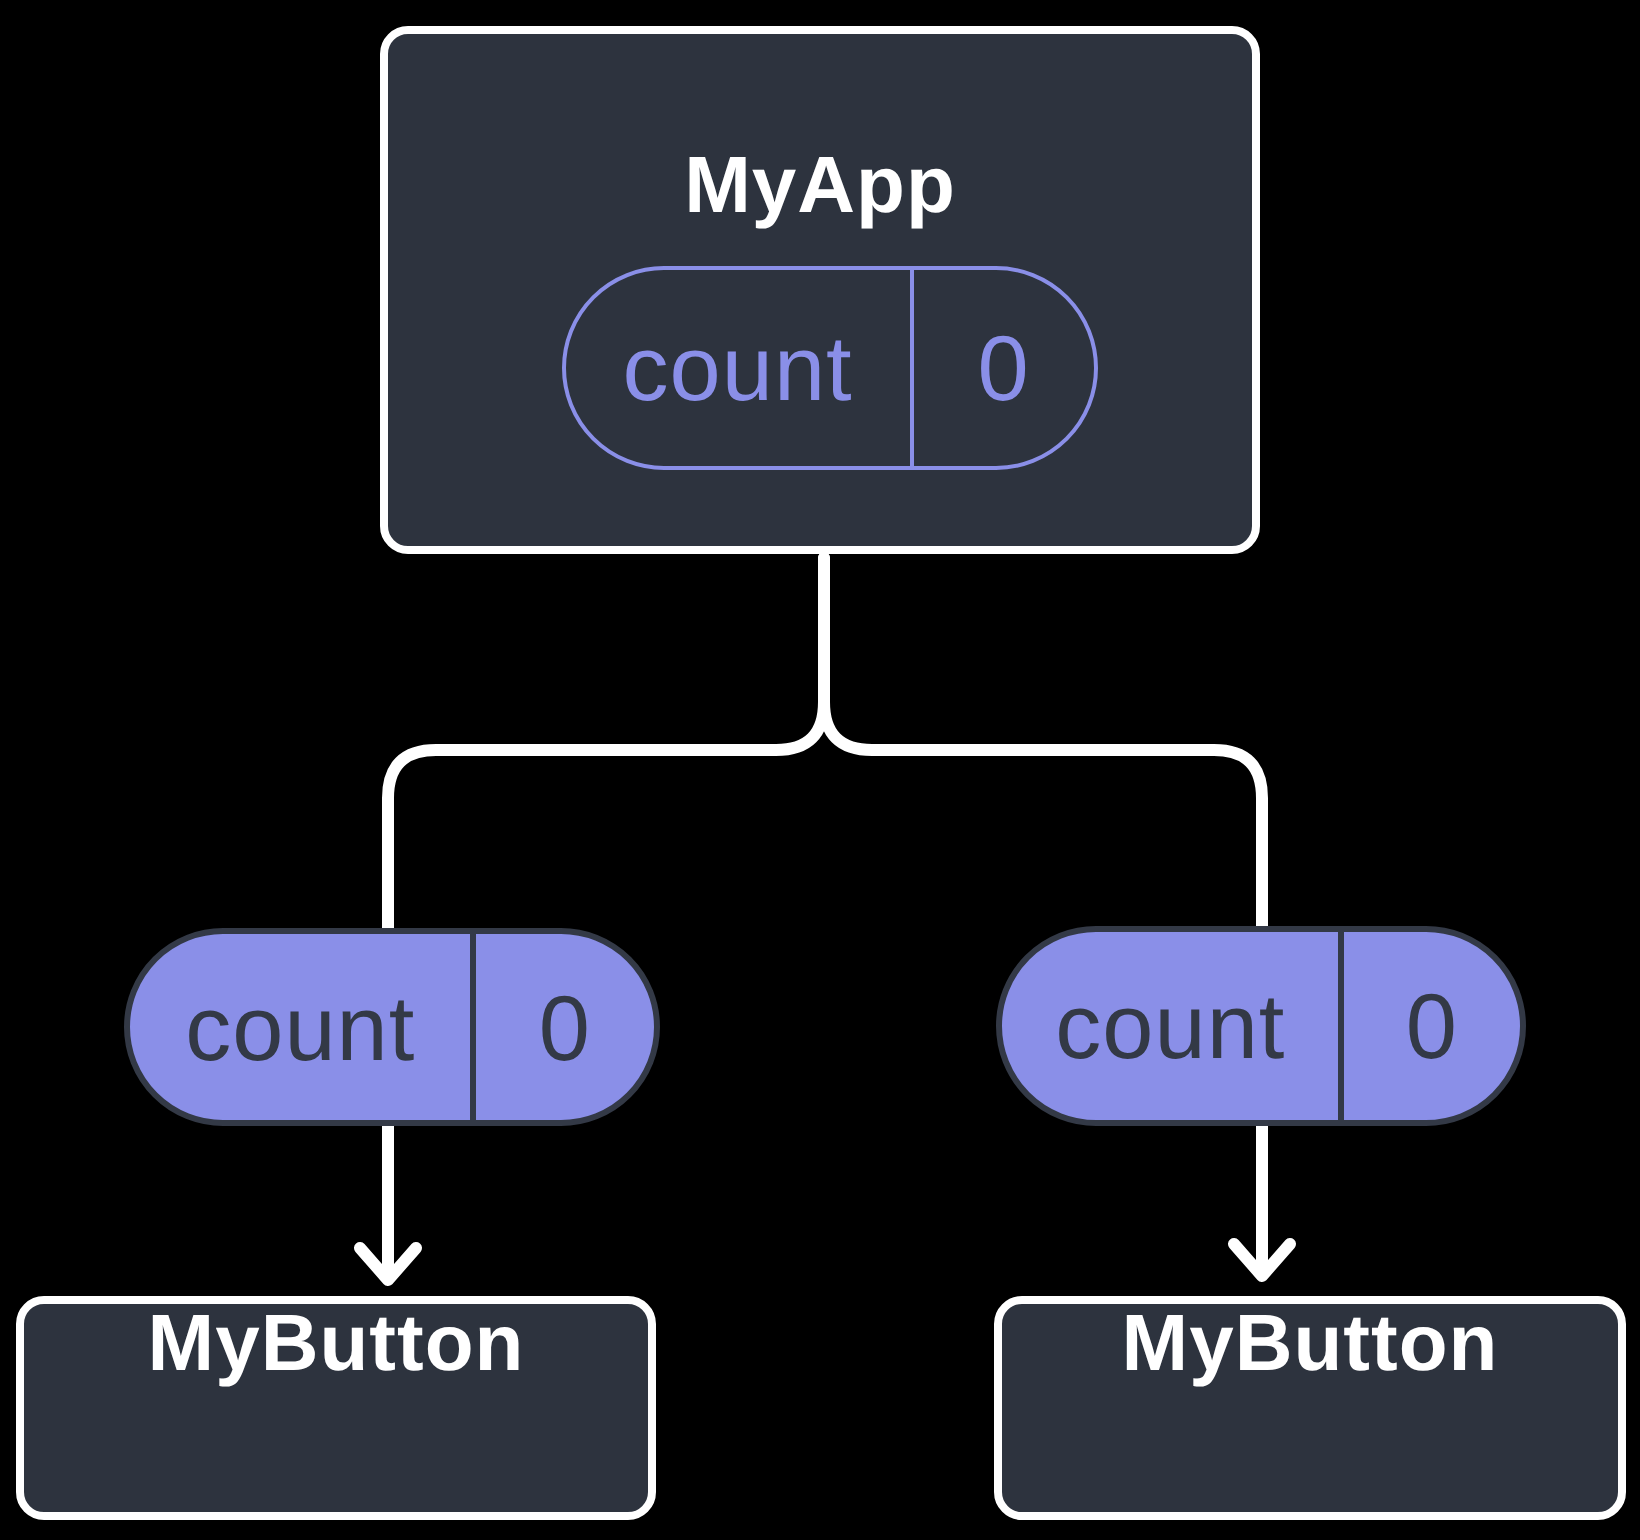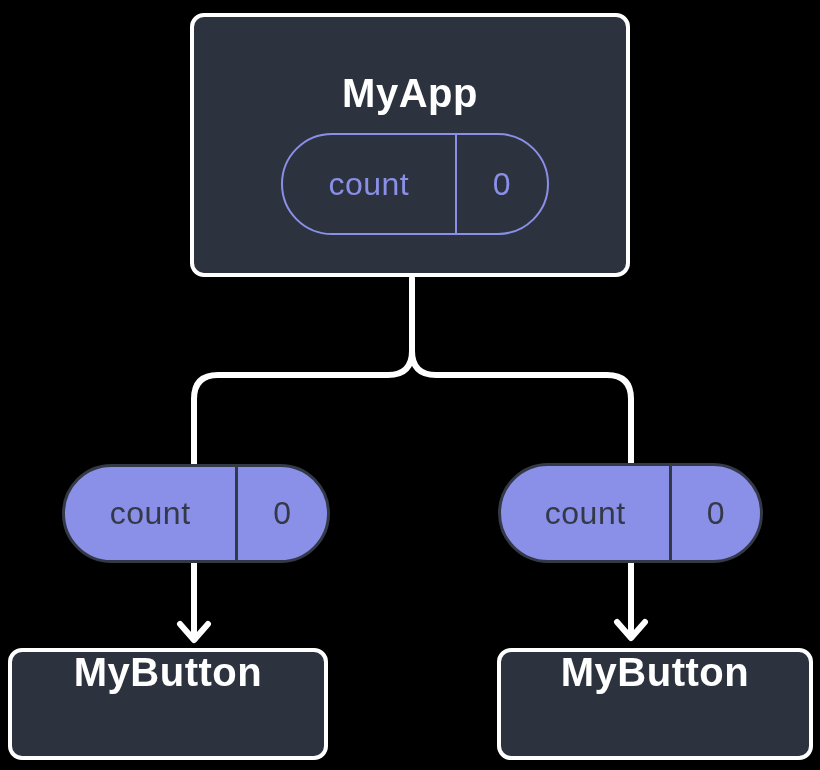--- a/index.html
+++ b/index.html
@@ -66,21 +66,21 @@
   .node-leaf-right { left: 497px; top: 648px; width: 316px; height: 112px; }
 
   .pill {
     position: absolute;
     box-sizing: border-box;
     display: flex;
     align-items: stretch;
     border-radius: 60px;
     overflow: hidden;
     z-index: 2;
-    font-size: 32px;
+    font-size: 46px;
     letter-spacing: 0.5px;
   }
   .pill-label, .pill-value {
     display: flex;
     align-items: center;
     justify-content: center;
   }
   .pill-label { width: 65%; }
   .pill-value { flex: 1; }
   .pill-divider {

